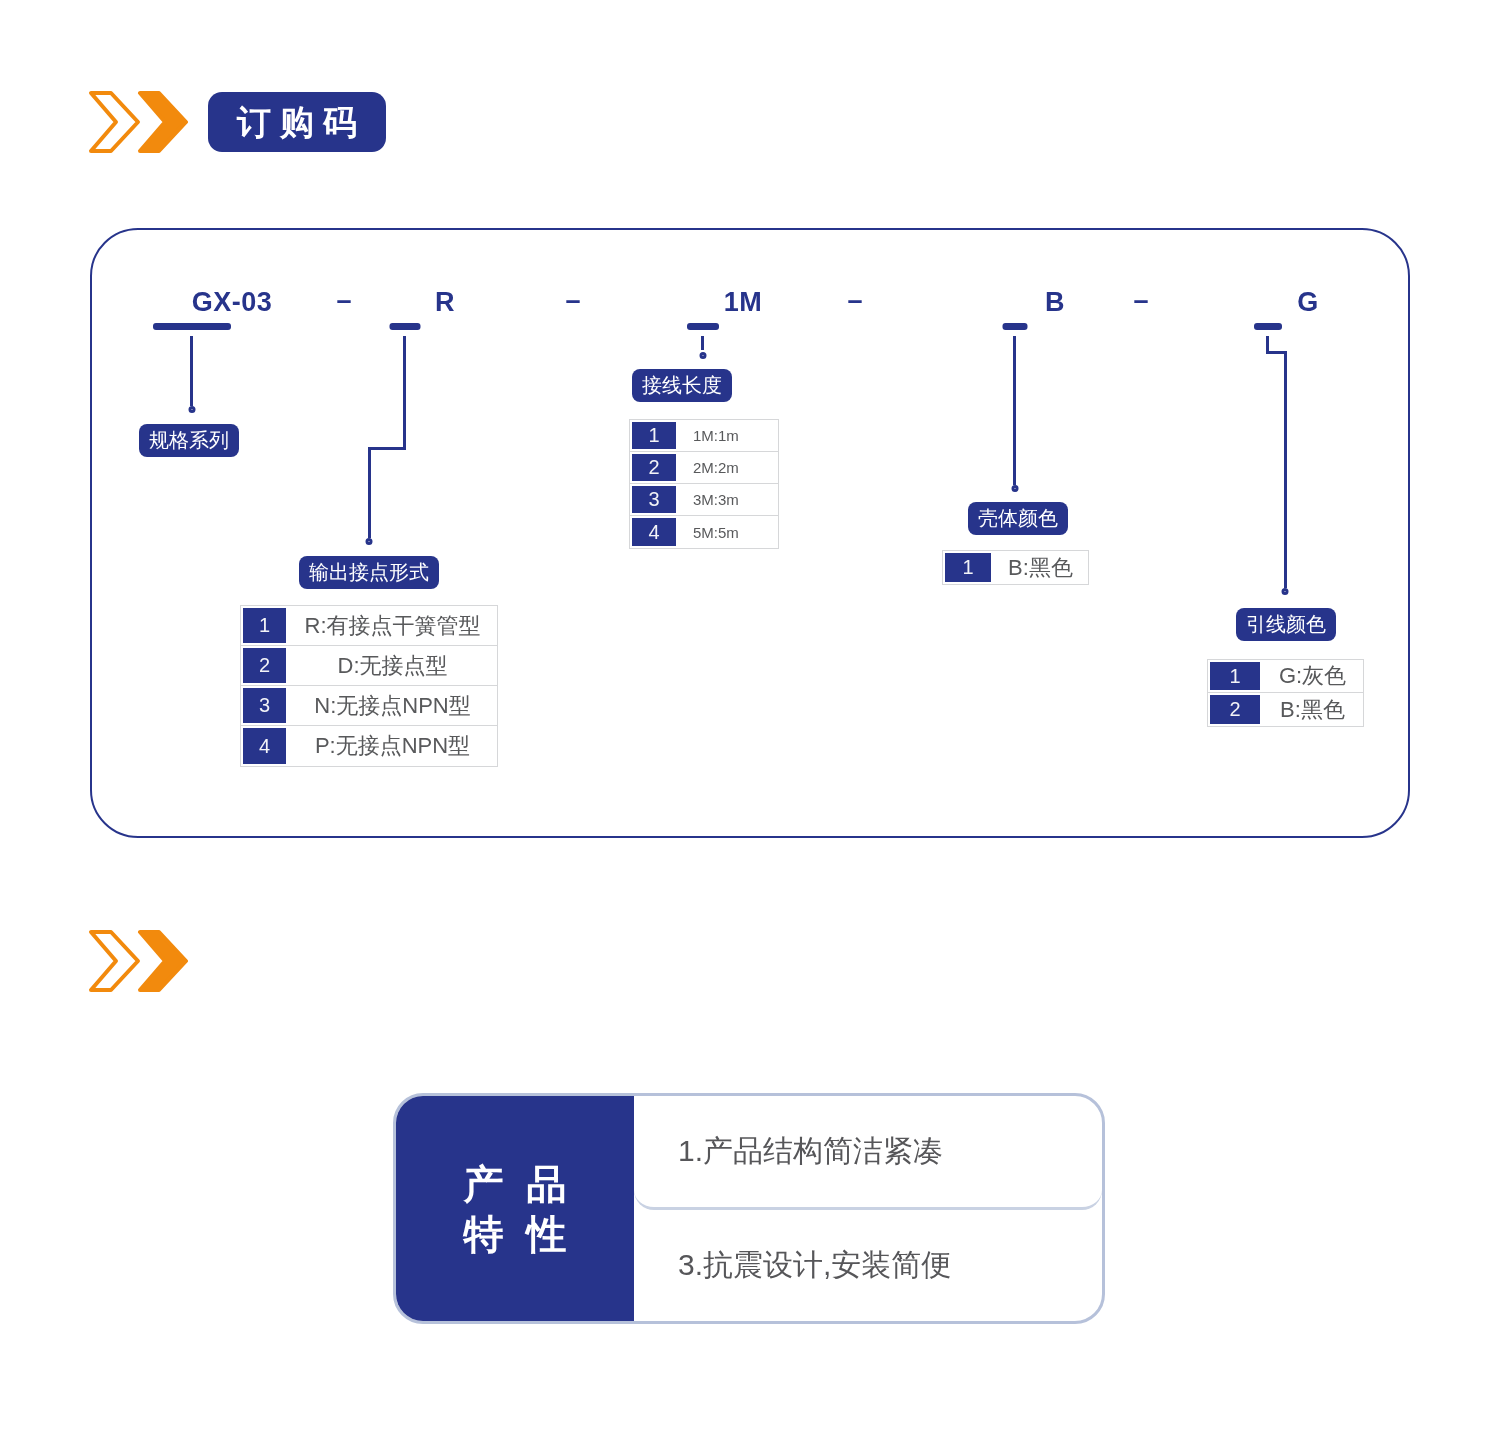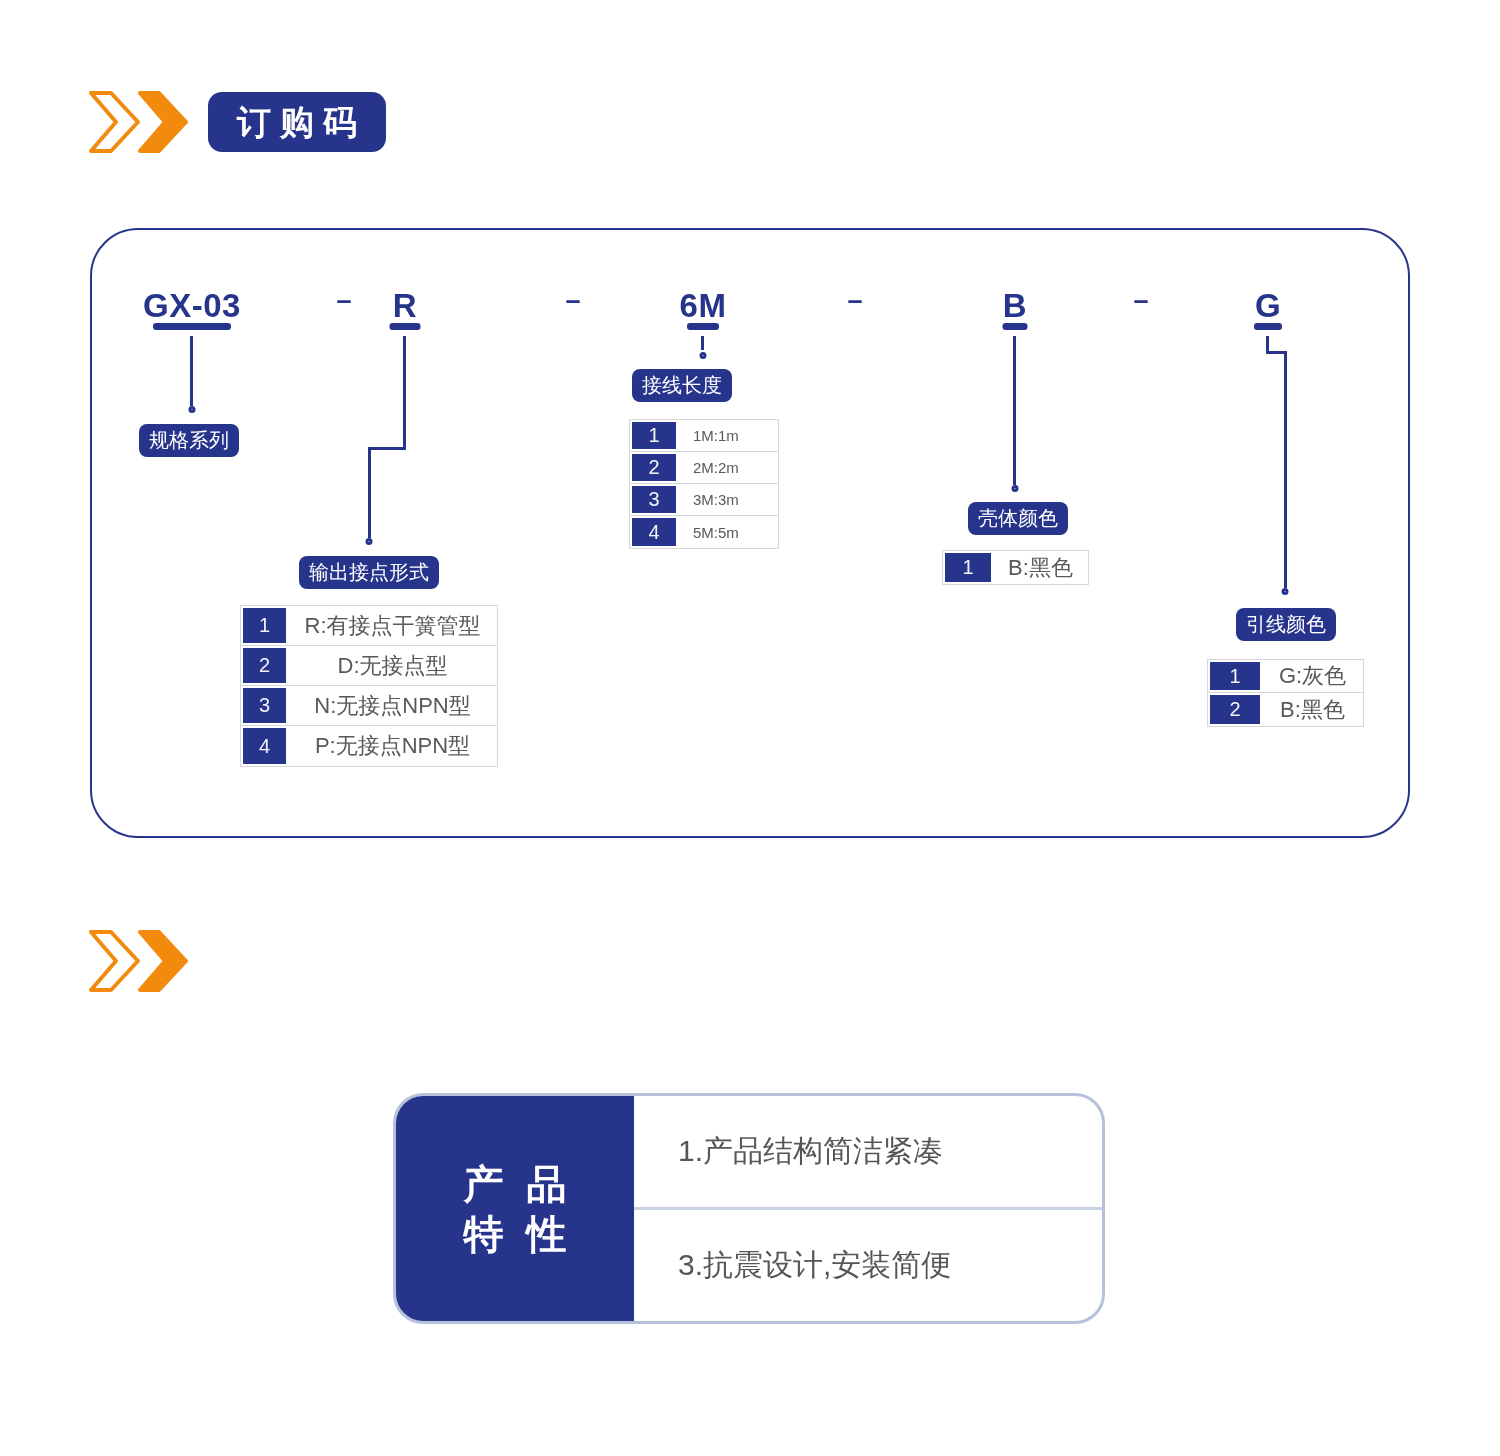--- a/index.html
+++ b/index.html
@@ -18,22 +18,22 @@
   .sec{position:absolute;left:88px;display:flex;align-items:center;gap:20px;}
   .sec1{top:90px;}
   .sec2{top:929px;}
   .sec-badge{background:var(--blue);color:#fff;font-weight:bold;font-size:34px;
     letter-spacing:9px;padding:9px 20px 9px 29px;border-radius:14px;line-height:42px;white-space:nowrap;}
 
   
   .order-box{position:absolute;left:90px;top:228px;width:1320px;height:610px;
     border:2px solid var(--blue);border-radius:48px;background:#fff;}
 
-  .code{position:absolute;top:57px;transform:translateX(-50%);font-size:33px;font-weight:bold;
-    color:var(--blue);white-space:nowrap;letter-spacing:.5px;}
+  .code{position:absolute;top:57px;transform:translateX(-50%);font-size:27px;font-weight:bold;
+    color:var(--blue);white-space:nowrap;letter-spacing:.5px;margin-left:40px;}
   .c-gx{left:100px}.c-r{left:313px}.c-m{left:611px}.c-b{left:923px}.c-g{left:1176px}
   .sep{position:absolute;top:55px;transform:translateX(-50%);font-size:27px;font-weight:bold;color:var(--blue);}
   .s1{left:252px}.s2{left:481px}.s3{left:763px}.s4{left:1049px}
 
   .uline{position:absolute;top:93px;height:7px;background:var(--blue);border-radius:3px;transform:translateX(-50%);}
   .u-gx{left:100px;width:78px}.u-r{left:313px;width:31px}.u-m{left:611px;width:32px}
   .u-b{left:923px;width:25px}.u-g{left:1176px;width:28px}
 
   .vline{position:absolute;width:3px;background:var(--blue);}
   .hline{position:absolute;height:3px;background:var(--blue);}
@@ -69,21 +69,21 @@
   .t-g{left:1115px;top:429px;width:157px;} .t-g .orow{height:33px}  .t-g .onum{width:54px}  .t-g .oval{flex:1;justify-content:center;}
 
   
   .fcard{position:absolute;left:393px;top:1093px;width:712px;height:231px;
     border:3px solid var(--card-border);border-radius:30px;display:flex;overflow:hidden;background:#fff;}
   .fpanel{width:238px;flex-shrink:0;background:var(--blue);color:#fff;display:flex;flex-direction:column;
     align-items:center;justify-content:center;gap:6px;font-weight:bold;font-size:40px;letter-spacing:6px;
     text-indent:6px;line-height:44px;}
   .fitems{flex:1;display:flex;flex-direction:column;}
   .fitem{flex:1;display:flex;align-items:center;padding-left:44px;font-size:30px;color:#565659;
-    border-bottom:3px solid var(--divider);white-space:nowrap;}
+    border-bottom:3px solid var(--divider);white-space:nowrap;border-radius:20px;}
   .fitem:last-child{border-bottom:none;}
 </style>
 </head>
 <body>
 
 <div class="canvas">
 
   <div class="sec sec1">
     <svg width="100" height="64" viewBox="0 0 100 64">
       <path d="M3 3 h20 l27 29 -27 29 h-20 l25 -29 z" fill="#ffffff" stroke="#F28A0D" stroke-width="4" stroke-linejoin="round"></path>
@@ -91,21 +91,21 @@
     </svg>
     <div class="sec-badge">订购码</div>
   </div>
 
   <div class="order-box">
 
     <div class="code c-gx">GX-03</div>
     <div class="sep s1">–</div>
     <div class="code c-r">R</div>
     <div class="sep s2">–</div>
-    <div class="code c-m">6M</div>
+    <div class="code c-m">1M</div>
     <div class="sep s3">–</div>
     <div class="code c-b">B</div>
     <div class="sep s4">–</div>
     <div class="code c-g">G</div>
 
     <div class="uline u-gx"></div>
     <div class="uline u-r"></div>
     <div class="uline u-m"></div>
     <div class="uline u-b"></div>
     <div class="uline u-g"></div>

